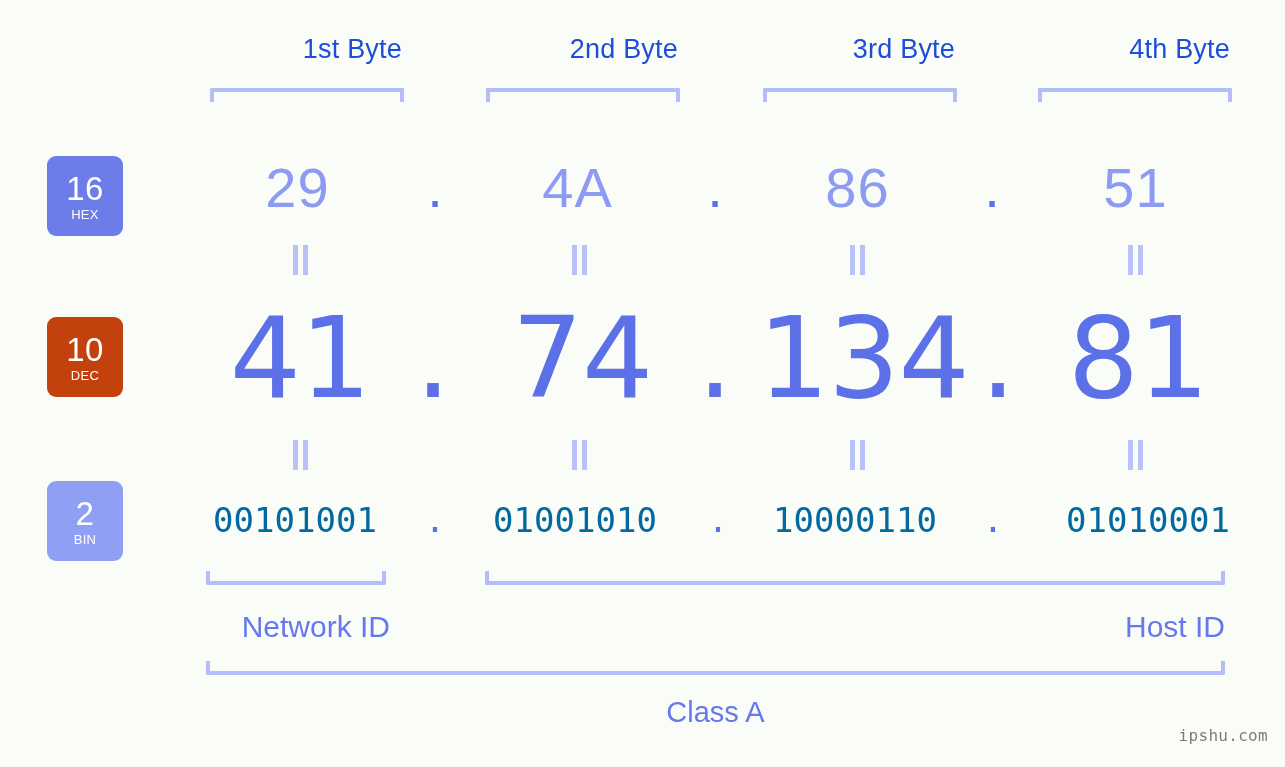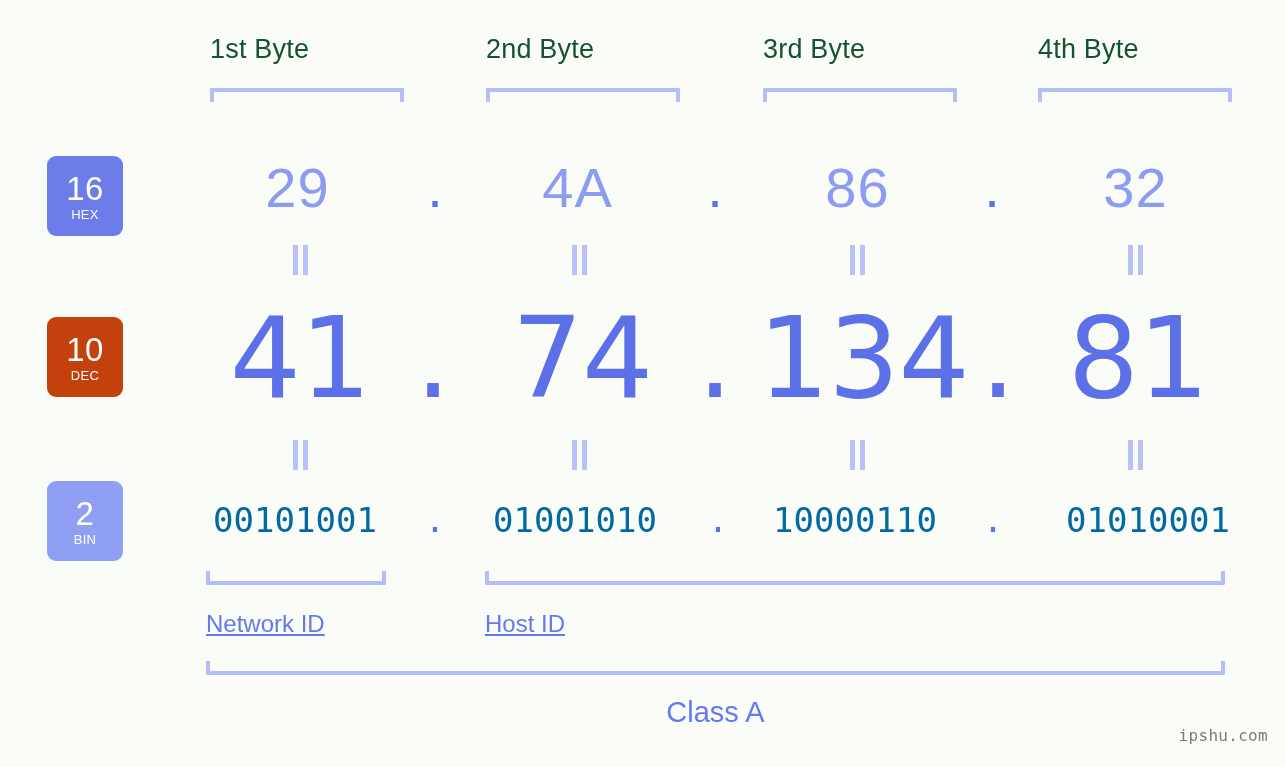--- a/index.html
+++ b/index.html
@@ -19,23 +19,23 @@
     position: absolute;
     left: 0; top: 0;
     width: 1285px;
     height: 767px;
   }
 
   
   .byte-label {
     position: absolute;
     top: 34px;
-    text-align: left;
+    text-align: right;
     font-size: 27px;
-    color: #14532d;
+    color: #1d4ed8;
     letter-spacing: .2px;
     white-space: nowrap;
   }
 
   
   .bracket-top {
     position: absolute;
     top: 88px;
     height: 14px;
     border-top: 4px solid #b3bdf7;
@@ -148,25 +148,24 @@
     display: block;
   }
   .eq i.a { left: 1px; }
   .eq i.b { left: 11px; }
   .eq-hex { top: 245px; }
   .eq-dec { top: 440px; }
 
   
   .section-label {
     position: absolute;
-    text-align: left;
-    font-size: 24px;
+    text-align: right;
+    font-size: 30px;
     color: #6678ee;
     white-space: nowrap;
-    text-decoration: underline;
   }
 
   .class-label {
     position: absolute;
     top: 696px;
     text-align: center;
     font-size: 29px;
     color: #6678ee;
     white-space: nowrap;
   }
@@ -209,21 +208,21 @@
     <span class="num">2</span>
     <span class="abbr">BIN</span>
   </div>
 
   <div class="cell hex-val" style="left:210px; width:175px;">29</div>
   <div class="cell hex-dot" style="left:400px; width:70px;">.</div>
   <div class="cell hex-val" style="left:490px; width:175px;">4A</div>
   <div class="cell hex-dot" style="left:680px; width:70px;">.</div>
   <div class="cell hex-val" style="left:770px; width:175px;">86</div>
   <div class="cell hex-dot" style="left:957px; width:70px;">.</div>
-  <div class="cell hex-val" style="left:1048px; width:175px;">32</div>
+  <div class="cell hex-val" style="left:1048px; width:175px;">51</div>
 
   <div class="eq eq-hex" style="left:292px;">
     <i class="a"></i>
       <i class="b"></i>
   </div>
   <div class="eq eq-hex" style="left:571px;">
     <i class="a"></i>
       <i class="b"></i>
   </div>
   <div class="eq eq-hex" style="left:849px;">

